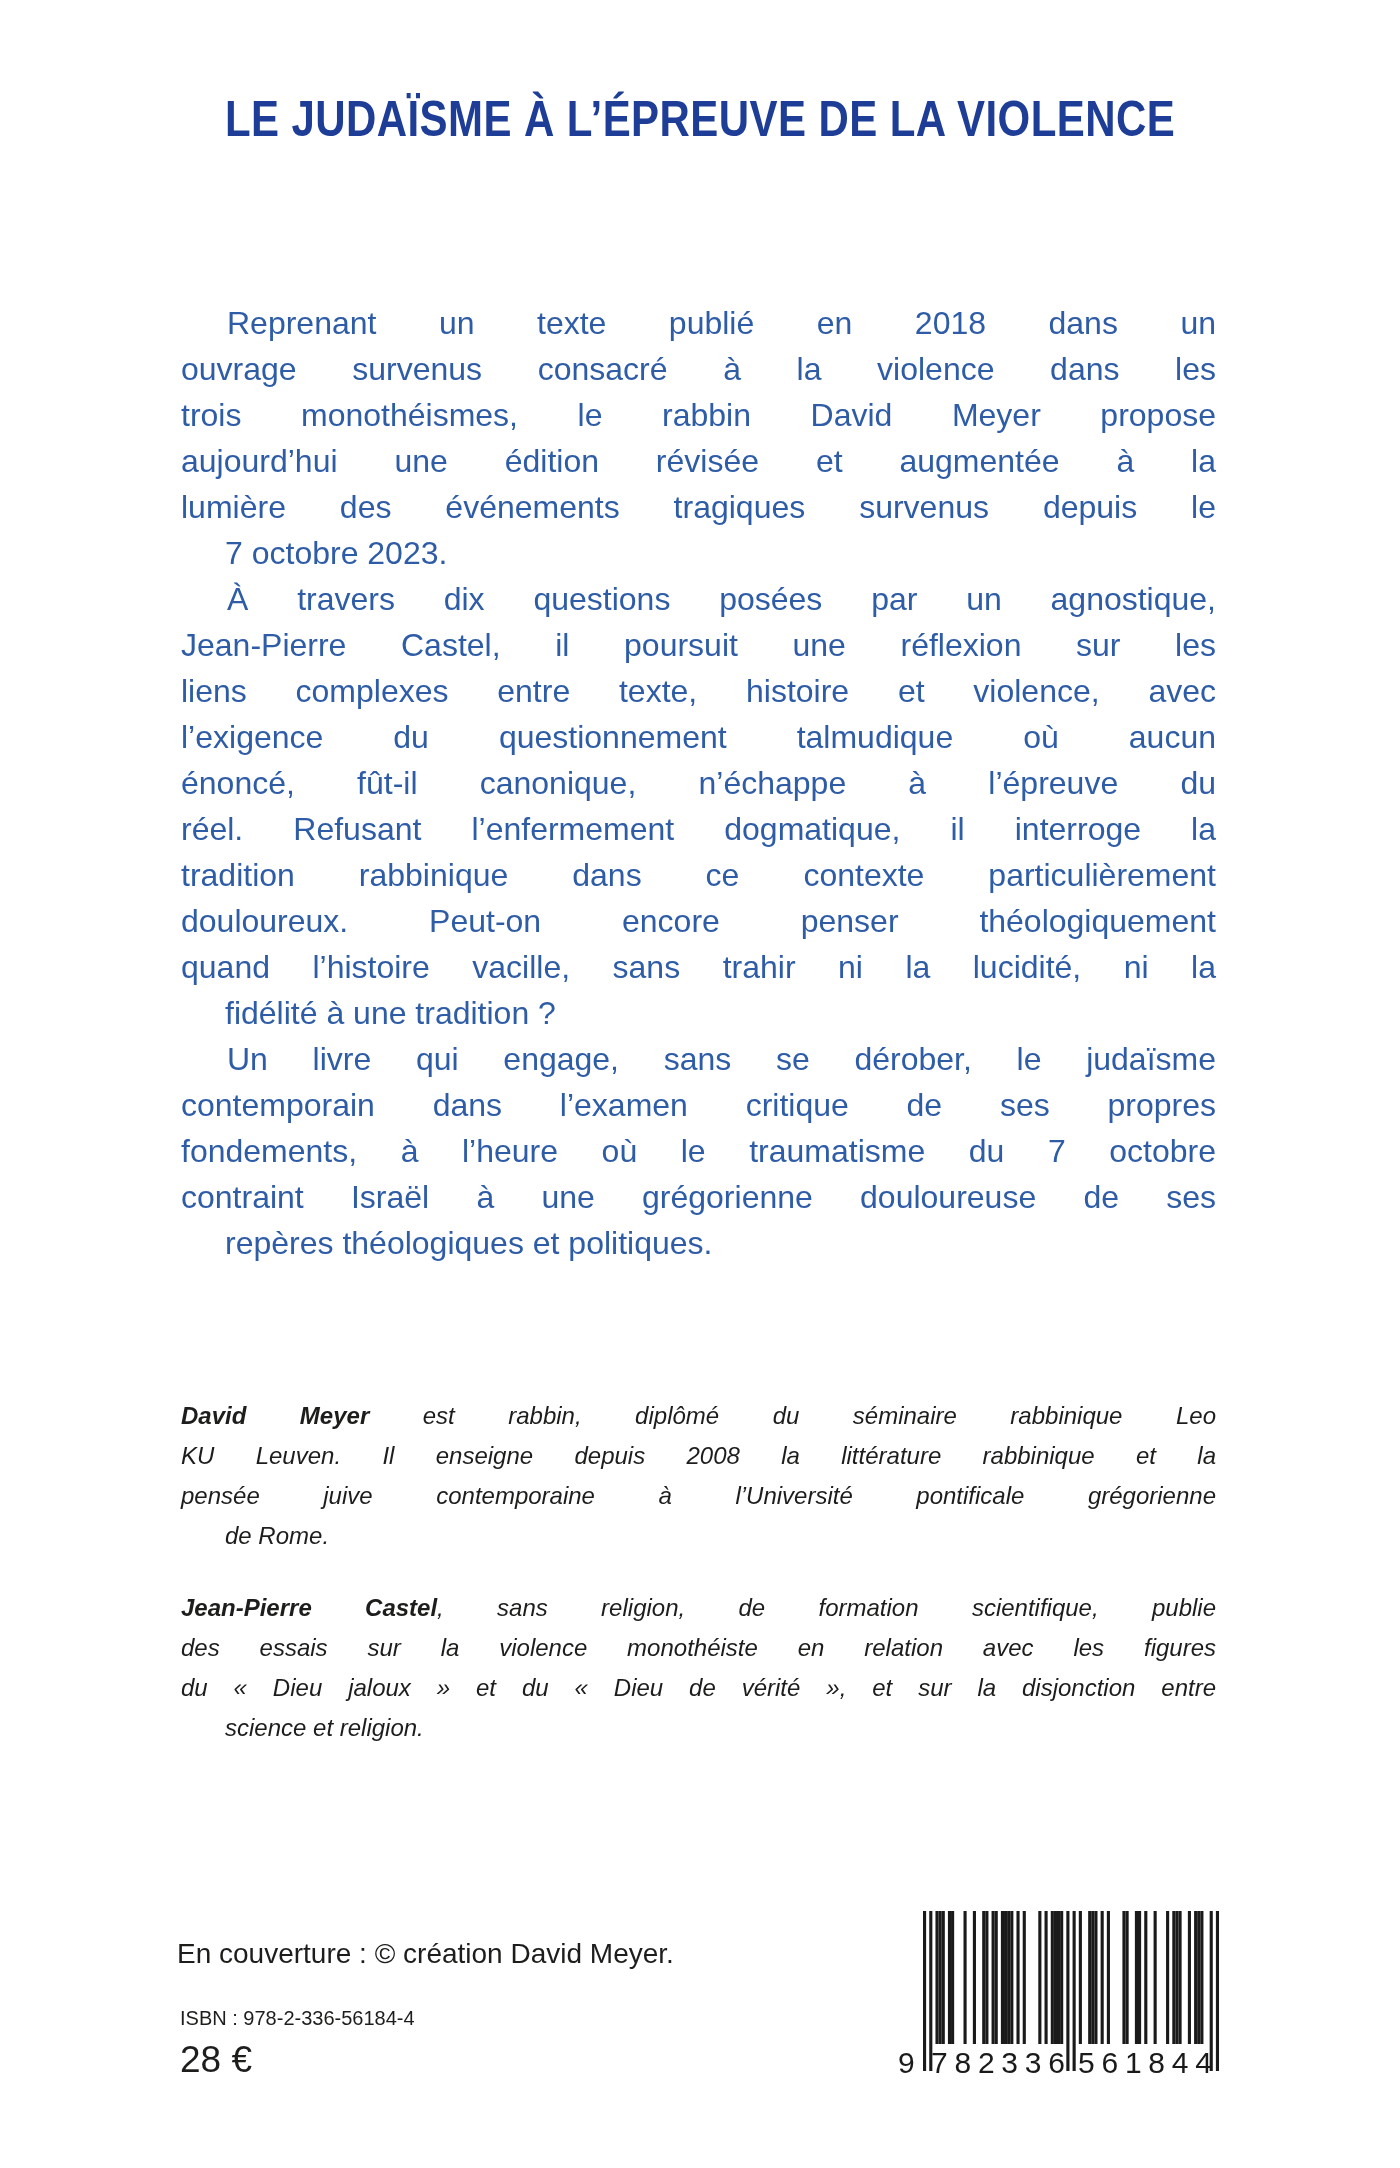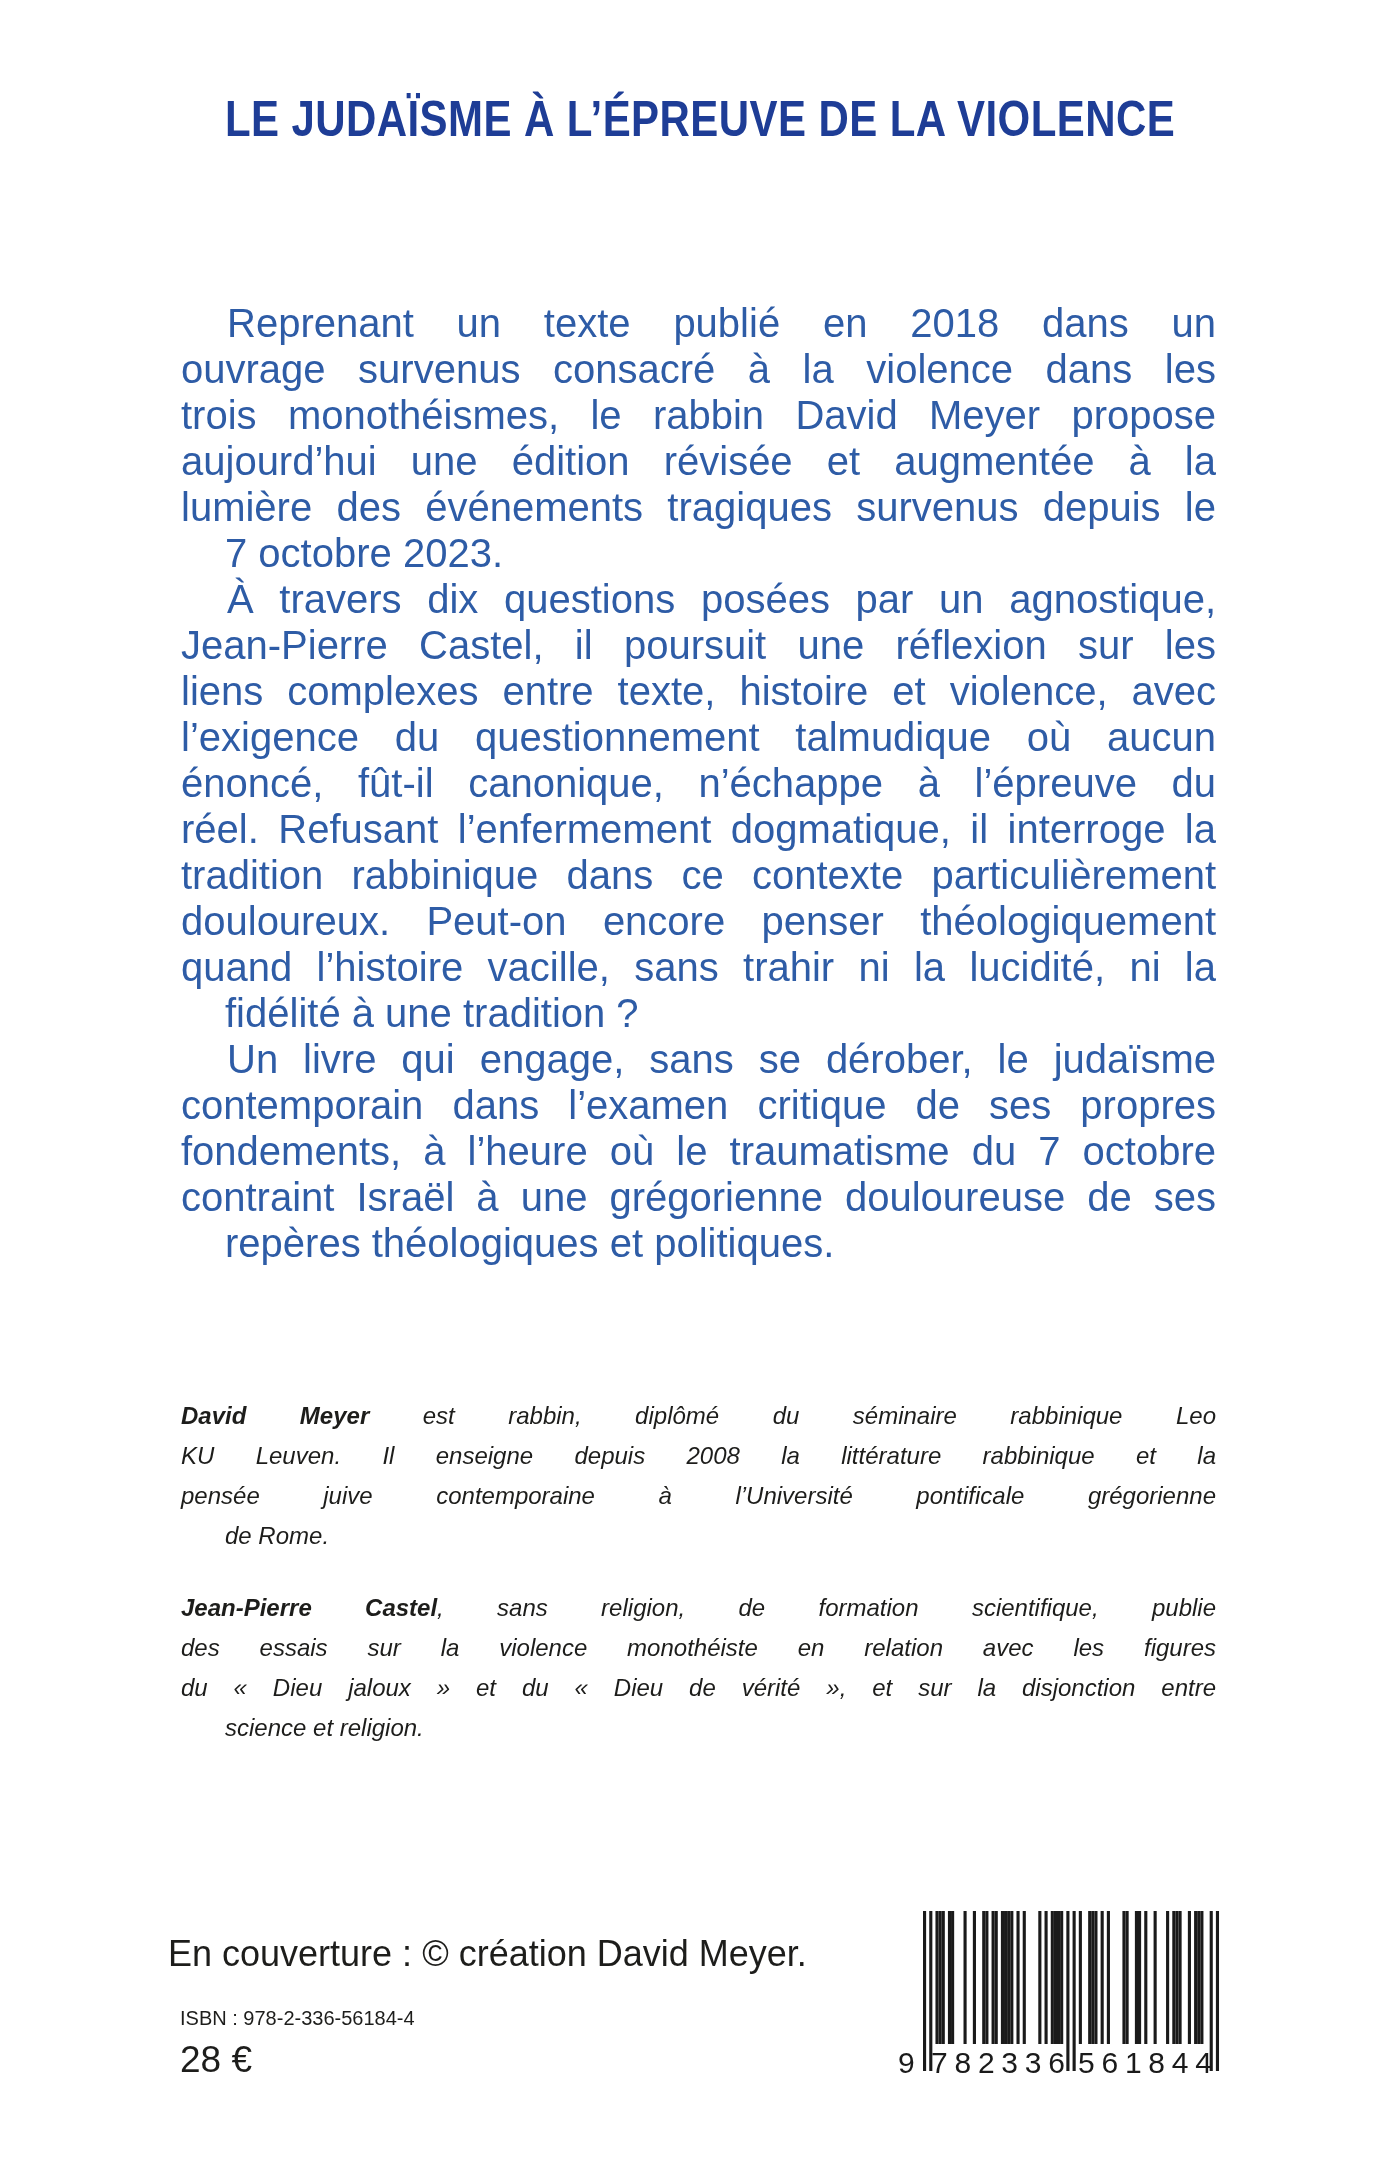--- a/index.html
+++ b/index.html
@@ -18,43 +18,43 @@
     margin:0;text-align:center;
     font-size:50px;line-height:54px;font-weight:bold;
     color:var(--title-color,#1e3d96);
     transform:scaleX(0.84);transform-origin:50% 50%;
     letter-spacing:0.5px;white-space:nowrap;
   }
   
   .synopsis{
     position:absolute;top:300px;left:181px;width:1035px;
     color:var(--body-color,#2e5ca6);
-    font-size:40px;line-height:46px;
+    font-size:32px;line-height:46px;
   }
   .jline{
     text-align:justify;
     text-align-last:justify;
     -moz-text-align-last:justify;
     white-space:normal;
   }
   .jline.last{text-align-last:left;margin-left:44px;-moz-text-align-last:left;}
   .jline.indent{text-indent:46px;}
   
   .bios{
     position:absolute;top:1396px;left:181px;width:1035px;
     color:var(--dark-color,#1d1d1b);
     font-size:24px;line-height:40px;
     font-style:italic;
   }
   .bio + .bio{margin-top:32px;}
   .bio b{font-weight:bold;}
   
   .cover-credit{
-    position:absolute;left:168px;top:1938px;
-    font-size:36px;line-height:32px;color:var(--dark-color,#1d1d1b);
+    position:absolute;left:177px;top:1938px;
+    font-size:28px;line-height:32px;color:var(--dark-color,#1d1d1b);
   }
   .isbn{
     position:absolute;left:180px;top:2002px;
     font-size:20px;line-height:32px;color:var(--dark-color,#1d1d1b);
   }
   .price{
     position:absolute;left:180px;top:2040px;
     font-size:37px;line-height:40px;color:var(--dark-color,#1d1d1b);
   }
   

